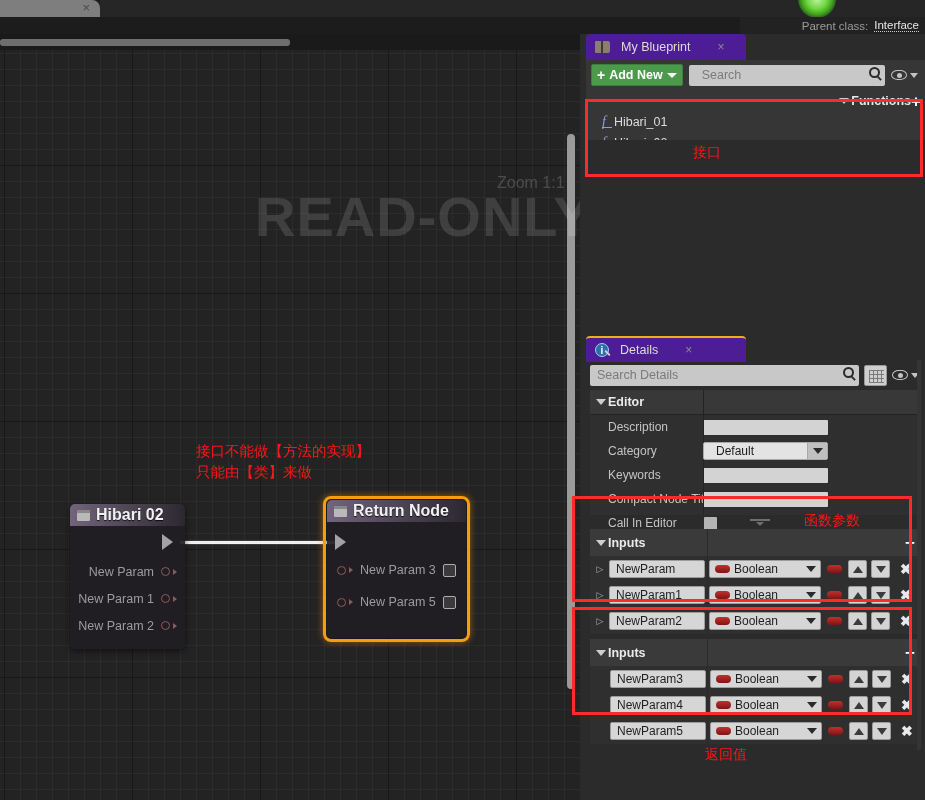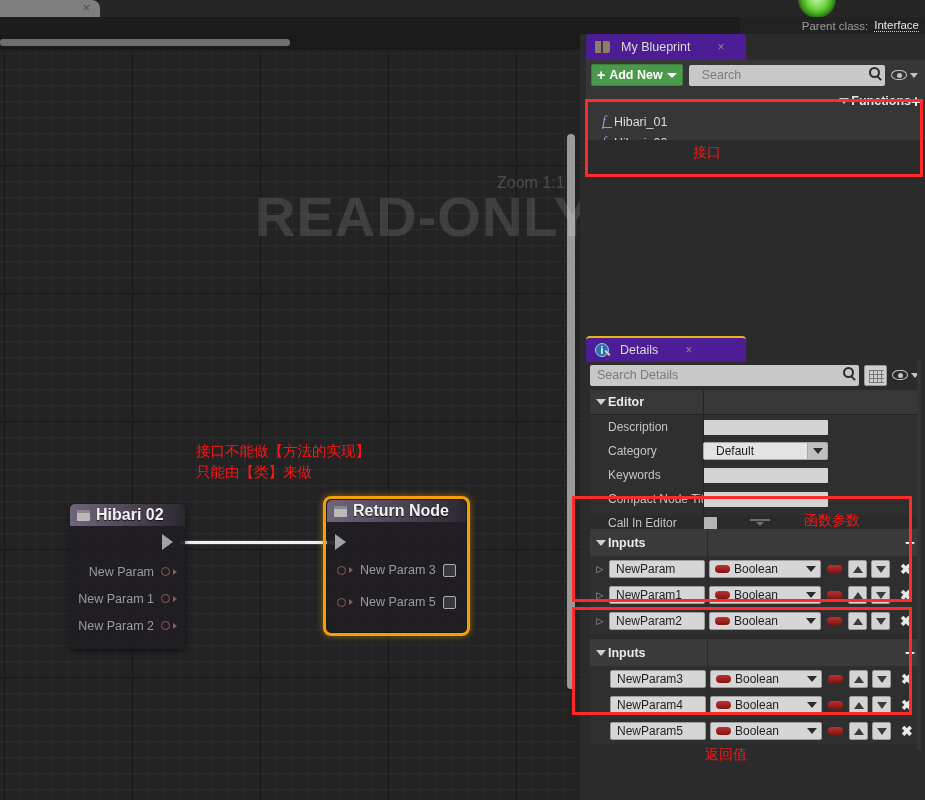--- a/index.html
+++ b/index.html
@@ -466,21 +466,21 @@
       <div class="exec-pin" style="left:92px; top:30px;"></div>
     </div>
 
     <div class="node" style="left:327px; top:466px; width:139px;">
       <div class="node-selected" style="left:-4px; top:-4px; right:-4px; bottom:-4px;"></div>
       <div class="node-body" style="width:139px;">
         <div class="node-title">
           <span class="node-icon"></span>
           <span>Return Node</span>
         </div>
-        <div class="node-rows" style="padding-bottom:14px;">
+        <div class="node-rows" style="padding-bottom:20px;">
           <div class="node-row" style="height:26px;"></div>
           <div class="node-row row-in" style="height:32px;">
             <span class="pin-circle"></span>
             <span class="pin-arrow"></span>
             <span>New Param 3</span>
             <span class="pin-bool-box"></span>
           </div>
           <div class="node-row row-in" style="height:32px;">
             <span class="pin-circle"></span>
             <span class="pin-arrow"></span>

